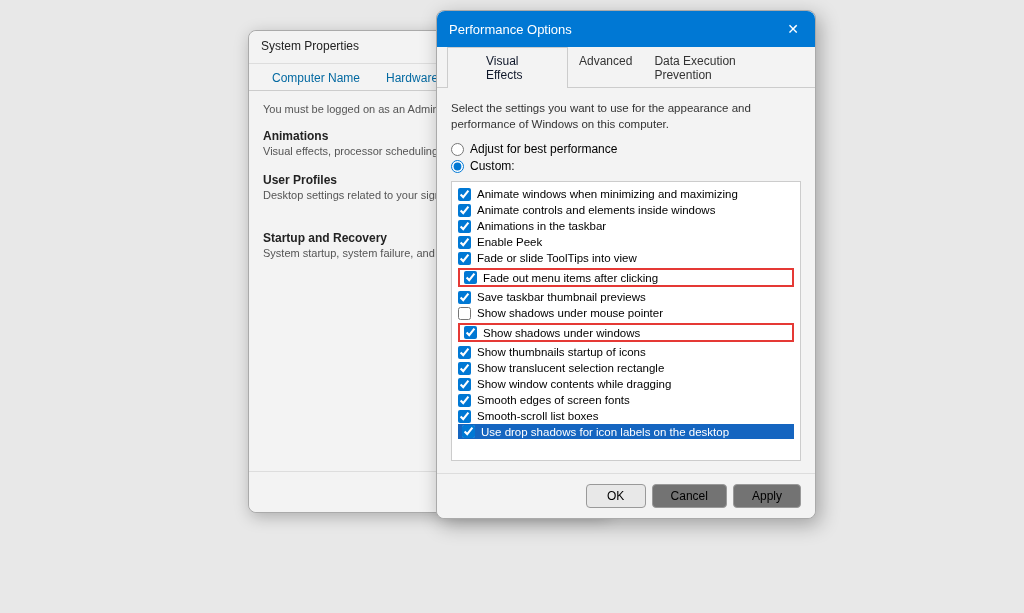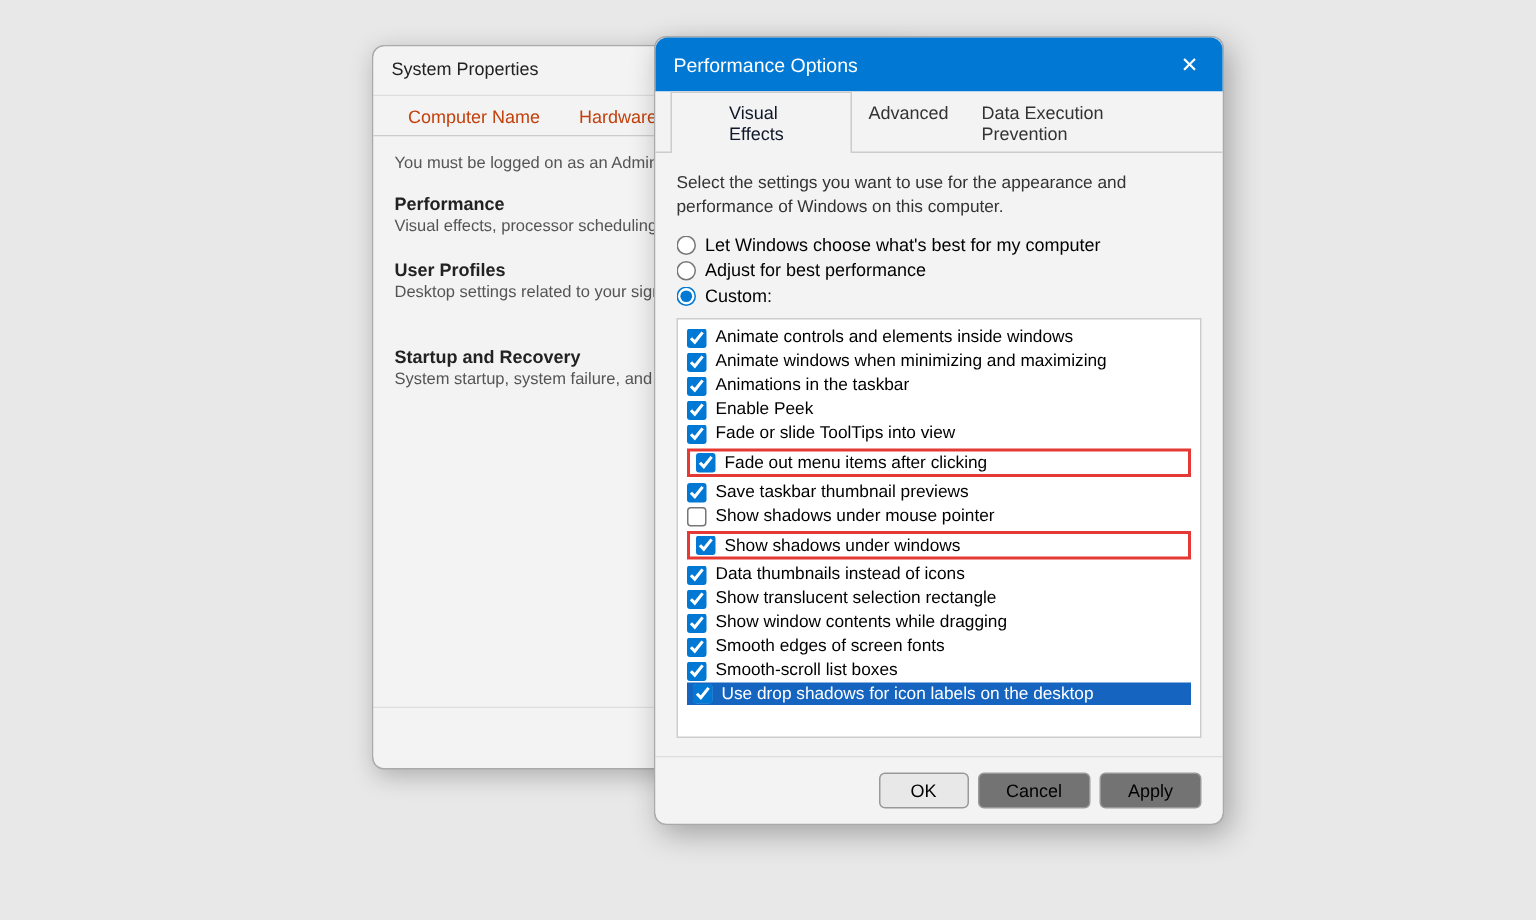--- a/index.html
+++ b/index.html
@@ -59,21 +59,21 @@
       padding: 0 10px;
       background: #f3f3f3;
     }
     .sys-tab {
       padding: 6px 12px;
       font-size: 12px;
       cursor: pointer;
       border: 1px solid transparent;
       border-bottom: none;
       margin-bottom: -1px;
-      color: #c2410c;
+      color: #0369a1;
     }
     .sys-tab.active {
       background: #f3f3f3;
       border-color: #ccc;
       border-bottom-color: #f3f3f3;
       color: #000;
     }
 
     .sys-body {
       padding: 12px 14px;
@@ -110,21 +110,21 @@
       padding: 4px 16px;
       font-size: 12px;
       cursor: pointer;
       border-radius: 4px;
     }
 
     
     .perf-window {
       position: absolute;
       left: 436px;
-      top: 24px;
+      top: 10px;
       width: 380px;
       background: #f3f3f3;
       border: 1px solid #aaa;
       border-radius: 8px;
       box-shadow: 4px 6px 20px rgba(0,0,0,0.3);
     }
     .perf-titlebar {
       background: #0078d4;
       padding: 8px 12px;
       display: flex;
@@ -258,21 +258,21 @@
   </div>
   <div class="sys-tabs">
     <div class="sys-tab">Computer Name</div>
     <div class="sys-tab">Hardware</div>
     <div class="sys-tab active">Advanced</div>
   </div>
   <div class="sys-body">
     <div style="font-size:11px; color:#555; margin-bottom:14px;">You must be logged on as an Administrator...</div>
 
     <div class="sys-section">
-      <div class="sys-section-title">Performance</div>
+      <div class="sys-section-title">Animations</div>
       <div class="sys-section-desc">Visual effects, processor scheduling, me...</div>
     </div>
 
     <div class="sys-section" style="margin-top:16px;">
       <div class="sys-section-title">User Profiles</div>
       <div class="sys-section-desc">Desktop settings related to your sign-in...</div>
     </div>
 
     <div class="sys-section" style="margin-top:30px;">
       <div class="sys-section-title">Startup and Recovery</div>
@@ -293,43 +293,39 @@
     <div class="perf-tab active">Visual Effects</div>
     <div class="perf-tab">Advanced</div>
     <div class="perf-tab">Data Execution Prevention</div>
   </div>
   <div class="perf-body">
     <div class="perf-description">
       <span>Select the settings you want to use for the appearance and<br>performance of Windows on this computer.</span>
     </div>
 
     <div class="radio-group">
-      <label class="radio-option">
-        <input type="radio" name="perf" style="">
-        <span>Let Windows choose what's best for my computer</span>
-      </label>
       <label class="radio-option">
         <input type="radio" name="perf" style="">
         <span>Adjust for best performance</span>
       </label>
       <label class="radio-option">
         <input type="radio" name="perf" checked="" style="">
         <span>Custom:</span>
       </label>
     </div>
 
     <div class="checkbox-list-container">
 
     <div class="checkbox-item">
           <input type="checkbox" checked="" style="">
+          <span>Animate windows when minimizing and maximizing</span>
+        </div>
+        <div class="checkbox-item">
+          <input type="checkbox" checked="" style="">
           <span>Animate controls and elements inside windows</span>
-        </div>
-        <div class="checkbox-item">
-          <input type="checkbox" checked="" style="">
-          <span>Animate windows when minimizing and maximizing</span>
         </div>
         <div class="checkbox-item">
           <input type="checkbox" checked="" style="">
           <span>Animations in the taskbar</span>
         </div>
         <div class="checkbox-item">
           <input type="checkbox" checked="" style="">
           <span>Enable Peek</span>
         </div>
         <div class="checkbox-item">
@@ -347,21 +343,21 @@
         <div class="checkbox-item">
           <input type="checkbox" style="">
           <span>Show shadows under mouse pointer</span>
         </div>
         <div class="checkbox-item" style="border: 2px solid rgb(229, 57, 53); padding: 1px 4px; margin: 2px 0px;">
           <input type="checkbox" checked="" style="">
           <span>Show shadows under windows</span>
         </div>
         <div class="checkbox-item">
           <input type="checkbox" checked="" style="">
-          <span>Data thumbnails instead of icons</span>
+          <span>Show thumbnails startup of icons</span>
         </div>
         <div class="checkbox-item">
           <input type="checkbox" checked="" style="">
           <span>Show translucent selection rectangle</span>
         </div>
         <div class="checkbox-item">
           <input type="checkbox" checked="" style="">
           <span>Show window contents while dragging</span>
         </div>
         <div class="checkbox-item">

